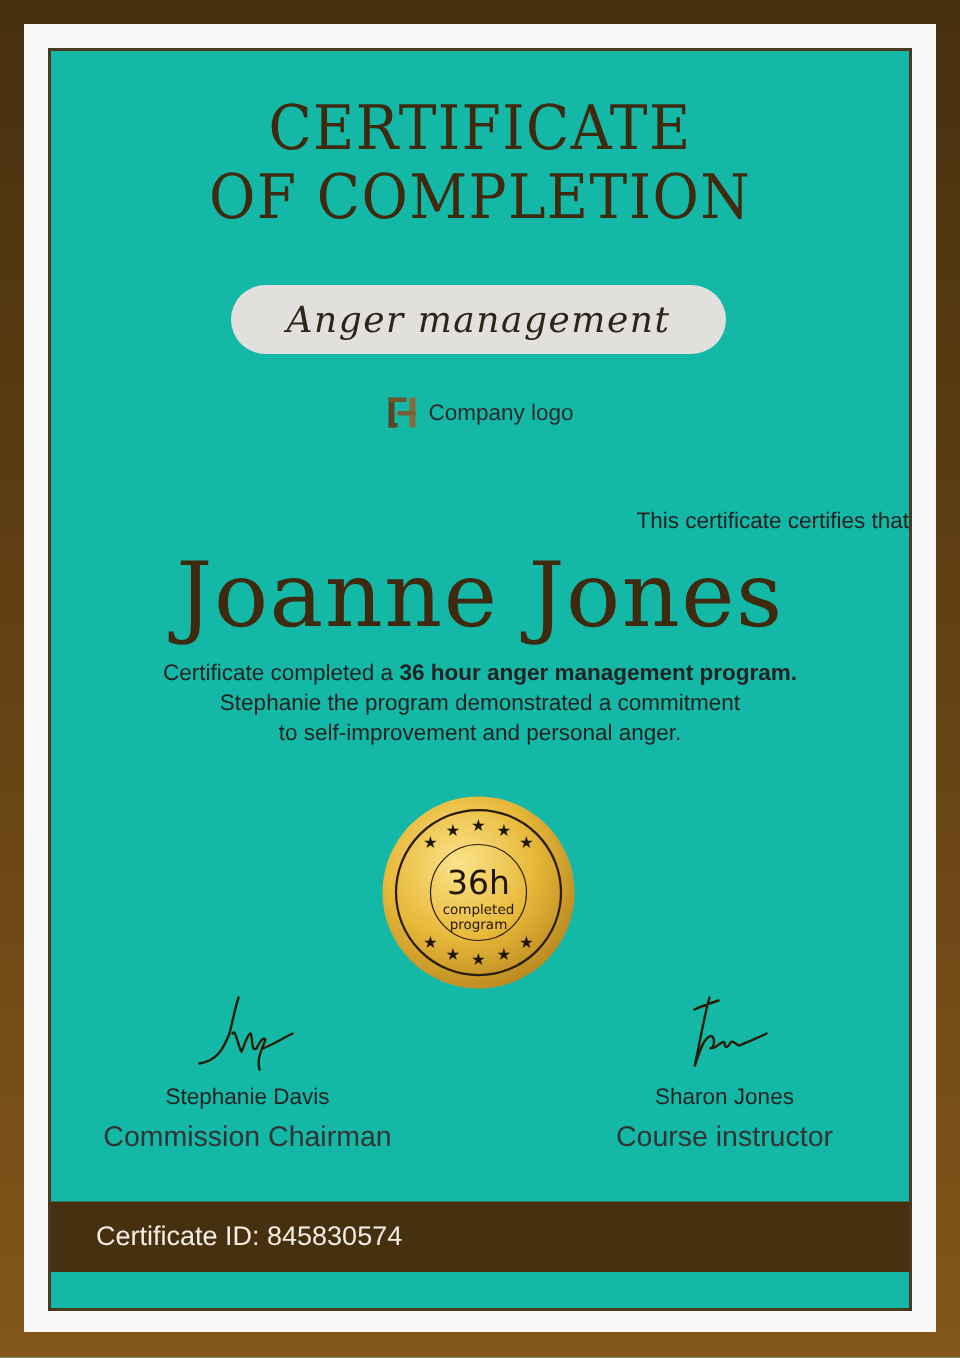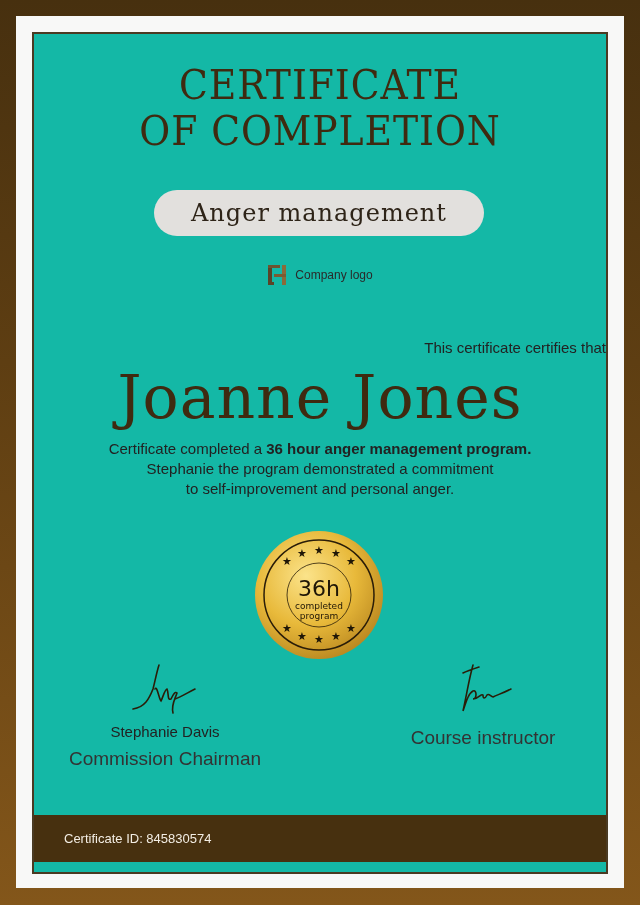--- a/index.html
+++ b/index.html
@@ -23,25 +23,26 @@
       font-family: "DejaVu Serif", serif; font-weight: normal;
       font-size: 41px; line-height: 46px; letter-spacing: 1px;
       transform: scaleX(0.92);
     }
     .pill {
       position: absolute; left: 120px; top: 156px; width: 330px; height: 46px;
       border-radius: 23px; background: #e2e0dd;
       display: flex; align-items: center; justify-content: center;
       font-family: "DejaVu Serif", serif; font-size: 24px; color: #2e2418;
       letter-spacing: 1px;
+      font-style: italic;
     }
     .logo-row {
       position: absolute; left: 0; right: 0; top: 230px;
       display: flex; align-items: center; justify-content: center; gap: 8px;
-      color: #2a2a2a; font-size: 12px;
+      color: #2a2a2a; font-size: 15px;
     }
     .logo-row svg { display: block; }
     .certifies {
       position: absolute; left: 0; right: 0; top: 305px;
       text-align: right; font-size: 15px; color: #222;
     }
     .recipient {
       position: absolute; left: 0; right: 0; top: 328px;
       text-align: center; font-family: "DejaVu Serif", serif;
       font-size: 60px; color: #3f2a10; letter-spacing: 1px;
@@ -59,21 +60,21 @@
     }
     .sig-block.left { left: 21px; }
     .sig-block.right { left: 339px; }
     .sig-svg { display: block; margin: 0 auto; height: 60px; }
     .sig-name { font-size: 15px; color: #222; margin-top: 4px; }
     .sig-role { font-size: 19px; color: #333; margin-top: 8px; }
     .footer {
       position: absolute; left: 0; right: 0; top: 767px; height: 47px;
       background: #47300f; color: #f3ede4;
       display: flex; align-items: center; justify-content: space-between;
-      padding: 0 30px; box-sizing: border-box; font-size: 13px; margin-top: 14px;
+      padding: 0 30px; box-sizing: border-box; font-size: 18px;
     }
   </style>
 </head>
 <body>
 
 <div class="card"></div>
 <div class="frame">
 
   <div class="title">
     <div>CERTIFICATE</div>
@@ -142,20 +143,21 @@
       <path d="M18 50 C30 48 34 40 38 30 C40 22 42 12 44 6 M40 30 C42 26 44 40 46 42 C48 38 50 30 52 30 C54 34 52 42 56 40 C58 36 60 32 62 34 C60 40 56 46 58 54 M60 40 C66 38 72 34 80 30" fill="none" stroke="#2a1d08" stroke-width="1.6" stroke-linecap="round"></path>
     </svg>
     <div class="sig-name">Stephanie Davis</div>
     <div class="sig-role">Commission Chairman</div>
   </div>
 
   <div class="sig-block right">
     <svg class="sig-svg" width="100" height="60" viewBox="0 0 100 60">
       <path d="M30 14 C34 12 40 10 46 8 M40 6 C36 20 34 34 30 52 C34 40 36 34 40 32 C44 30 44 40 40 40 C46 40 48 34 50 36 C50 40 52 40 54 36 C56 34 58 38 60 38 C64 36 70 34 78 30" fill="none" stroke="#2a1d08" stroke-width="1.6" stroke-linecap="round"></path>
     </svg>
+    <div class="sig-name">Sharon Jones</div>
     <div class="sig-role">Course instructor</div>
   </div>
 
   <div class="footer">
     <span>Certificate ID: 845830574</span>
   </div>
 
 </div>
 
 </body></html>

